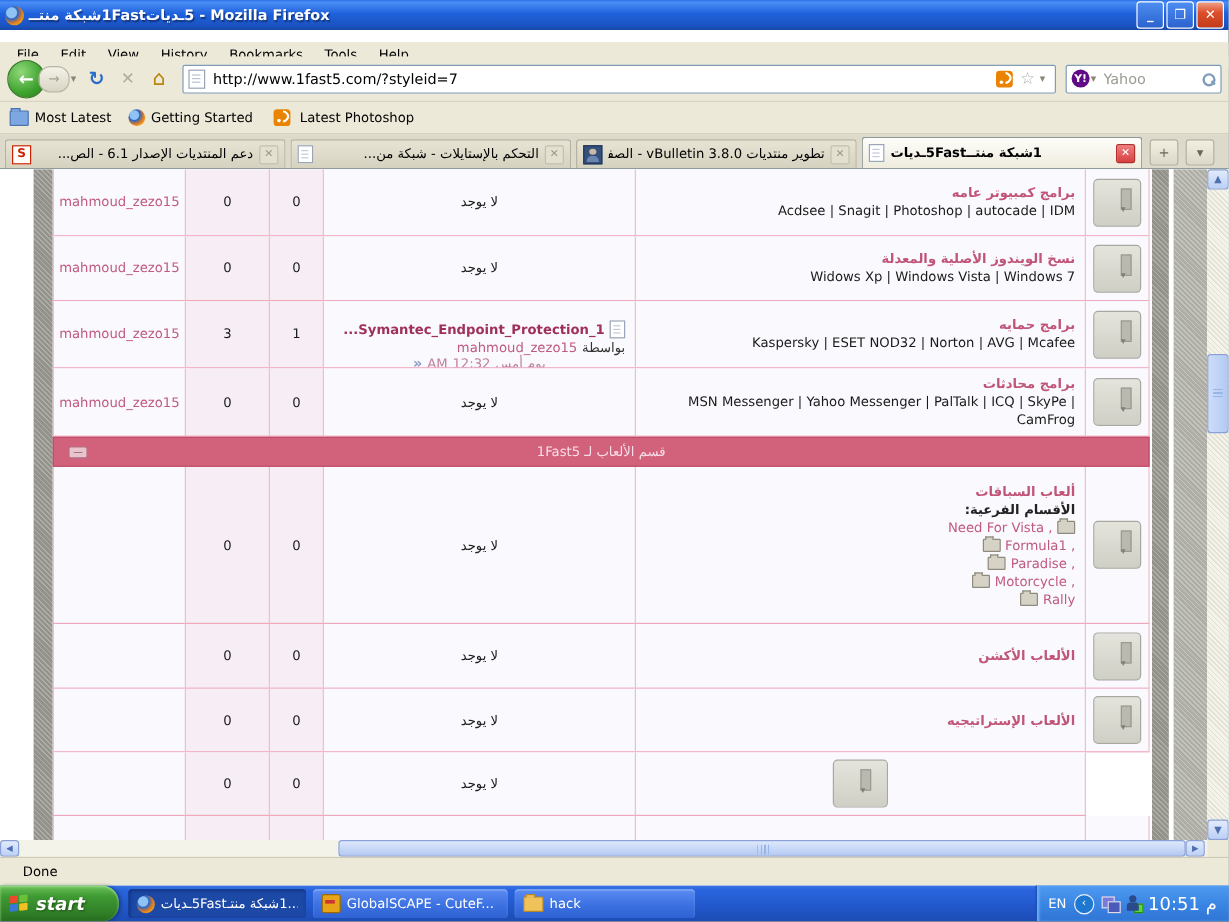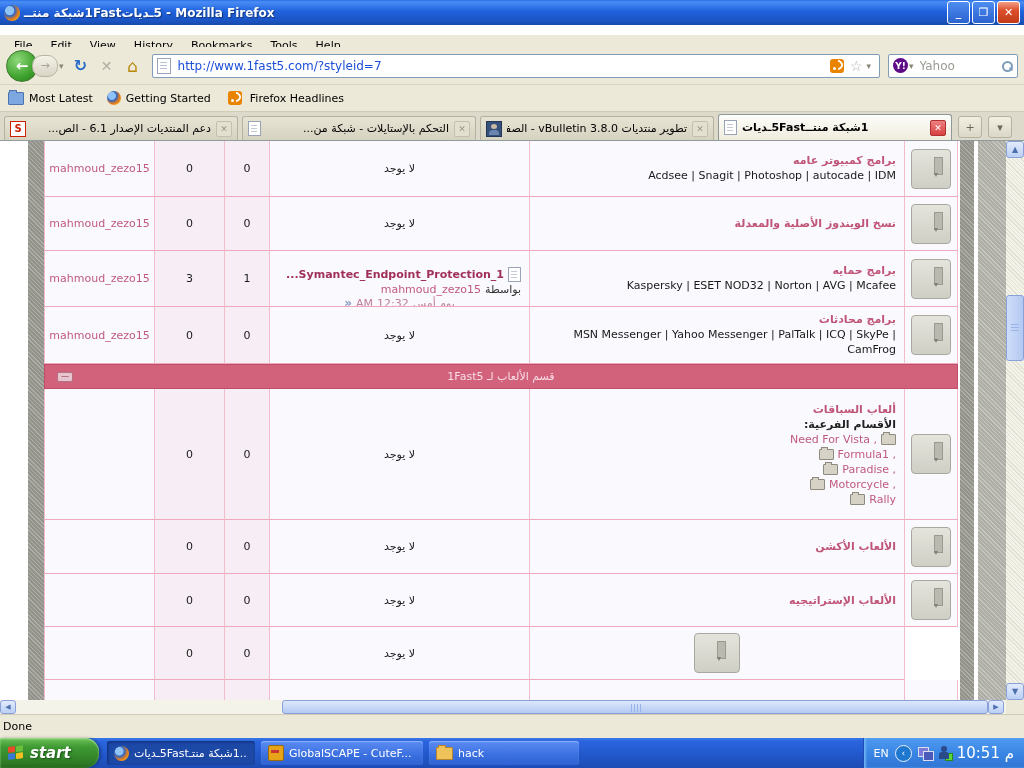--- a/index.html
+++ b/index.html
@@ -33,21 +33,21 @@
   .fwdbtn{width:24px;height:20px;border-radius:10px;border:1px solid #b9b5a4;margin-left:-6px;
     background:linear-gradient(180deg,#f4f2e8,#d9d5c6);color:#a8a494;font-size:11px;
     display:flex;align-items:center;justify-content:center;}
   .navdrop{color:#8a8676;font-size:9px;margin:0 4px 0 1px;}
   .navico{width:22px;height:22px;display:flex;align-items:center;justify-content:center;margin:0 2px;font-size:16px;}
   .reload{color:#2b6cc8;font-weight:bold;}
   .stop{color:#b0aca0;font-weight:bold;font-size:14px;}
   .home{color:#b8860b;font-size:17px;}
   .urlbar{flex:1 1 auto;height:22px;background:#fff;border:1px solid #7f9db9;border-radius:2px;
     margin:0 8px 0 6px;display:flex;align-items:center;padding:0 4px;min-width:0;}
-  .urlbar input{flex:1 1 auto;border:none;outline:none;font:12px "DejaVu Sans",sans-serif;color:#1d4ed8;min-width:0;background:transparent;}
+  .urlbar input{flex:1 1 auto;border:none;outline:none;font:12px "DejaVu Sans",sans-serif;color:#000000;min-width:0;background:transparent;}
   .pageico{width:12px;height:14px;background:#fff;border:1px solid #9aa4b8;margin-right:5px;position:relative;flex:0 0 auto;}
   .pageico::after{content:"";position:absolute;left:2px;top:3px;width:7px;height:1px;background:#b9c2d4;
     box-shadow:0 3px 0 #b9c2d4,0 6px 0 #b9c2d4;}
   .rssico{width:14px;height:14px;border-radius:3px;background:#e98300;position:relative;flex:0 0 auto;margin:0 3px;}
   .rssico::before{content:"";position:absolute;left:3px;bottom:3px;width:3px;height:3px;border-radius:50%;background:#fff;}
   .rssico::after{content:"";position:absolute;left:3px;bottom:3px;width:6px;height:6px;border:2px solid transparent;
     border-top-color:#fff;border-right-color:#fff;border-radius:50%;transform:rotate(45deg);transform-origin:center;}
   .starico{color:#b0b0a8;font-size:14px;margin:0 3px;}
   .searchbox{width:120px;height:22px;background:#fff;border:1px solid #7f9db9;border-radius:2px;
     display:flex;align-items:center;padding:0 4px;flex:0 0 auto;}
@@ -139,21 +139,21 @@
   .hbtn{position:absolute;top:0;width:16px;height:14px;border:1px solid #8aa0d8;border-radius:3px;box-sizing:border-box;
     background:linear-gradient(180deg,#e2ebfd,#bcd0f5);color:#4d6fae;font-size:7px;
     display:flex;align-items:center;justify-content:center;}
   .hthumb{position:absolute;left:282px;top:0;width:706px;height:14px;border:1px solid #8aa0d8;border-radius:3px;box-sizing:border-box;
     background:linear-gradient(180deg,#dde8fc,#b4c9f2);}
   .hthumb::after{content:"";position:absolute;left:348px;top:3px;width:10px;height:8px;
     background:repeating-linear-gradient(90deg,#98b4e8 0 1px,transparent 1px 3px);}
   .corner{position:absolute;left:1006px;top:700px;width:18px;height:14px;background:#ece9d8;}
   
   .statusbar{position:absolute;left:0;top:714px;width:1024px;height:24px;background:#ece9d8;
-    border-top:1px solid #cfcbb6;display:flex;align-items:center;padding:0 3px;box-sizing:border-box;color:#000;}
+    border-top:1px solid #cfcbb6;display:flex;align-items:center;padding:0 19px;box-sizing:border-box;color:#000;}
   
   .taskbar{position:absolute;left:0;top:738px;width:1024px;height:30px;
     background:linear-gradient(180deg,#3a77e8 0%,#2a64dd 12%,#2258cc 55%,#1c4cb4 100%);display:flex;align-items:stretch;}
   .startbtn{width:99px;border-radius:0 14px 14px 0;display:flex;align-items:center;gap:6px;padding:0 12px 0 8px;box-sizing:border-box;
     background:linear-gradient(180deg,#6cc25a 0%,#3f9a33 30%,#2f7d26 80%,#256a1e 100%);
     box-shadow:inset 0 1px 2px #a8e098, 2px 0 3px rgba(0,0,0,.3);color:#fff;font-size:15px;font-weight:bold;font-style:italic;
     text-shadow:1px 1px 2px #1d5217;flex:0 0 auto;}
   .winflag{width:16px;height:14px;display:grid;grid-template-columns:7px 7px;grid-template-rows:6px 6px;gap:1px;transform:skewY(-6deg);}
   .winflag div{border-radius:1px;}
   .tasks{display:flex;align-items:center;gap:6px;margin-left:8px;flex:1 1 auto;min-width:0;}
@@ -237,21 +237,21 @@
       <div class="bmitem">
         <div class="bmico-folder"></div>
         <span>Most Latest</span>
       </div>
       <div class="bmitem">
         <div class="ffico" style="width: 14px; height: 14px;"></div>
         <span>Getting Started</span>
       </div>
       <div class="bmitem">
         <div class="rssico"></div>
-        <span>Firefox Headlines</span>
+        <span>Latest Photoshop</span>
       </div>
     </div>
 
   <div class="tabstrip" id="tabstrip">
       <div class="tab">
         <div class="sbadge">S</div>
         <div class="tablabel" dir="rtl" style="justify-content: flex-start;">دعم المنتديات الإصدار 6.1 - الص...</div>
         <div class="tabclose">✕</div>
       </div>
       <div class="tab">
@@ -311,20 +311,21 @@
             <span class="num">0</span>
           </div>
           <div class="cell c-pink">
             <span class="num">0</span>
           </div>
           <div class="cell c-light">
             <span class="nolast" dir="rtl">لا يوجد</span>
           </div>
           <div class="cell c-light forumcell">
             <span class="ftitle" dir="rtl">نسخ الويندوز الأصلية والمعدلة</span>
+            <span class="fsub">Widows Xp | Windows Vista | Windows 7</span>
           </div>
           <div class="cell c-light statuscell">
             <div class="sicon"></div>
           </div>
         </div>
         <div class="frow" style="grid-auto-rows: 56px;">
           <div class="cell first c-light">
             <span class="modlink">mahmoud_zezo15</span>
           </div>
           <div class="cell c-pink">

